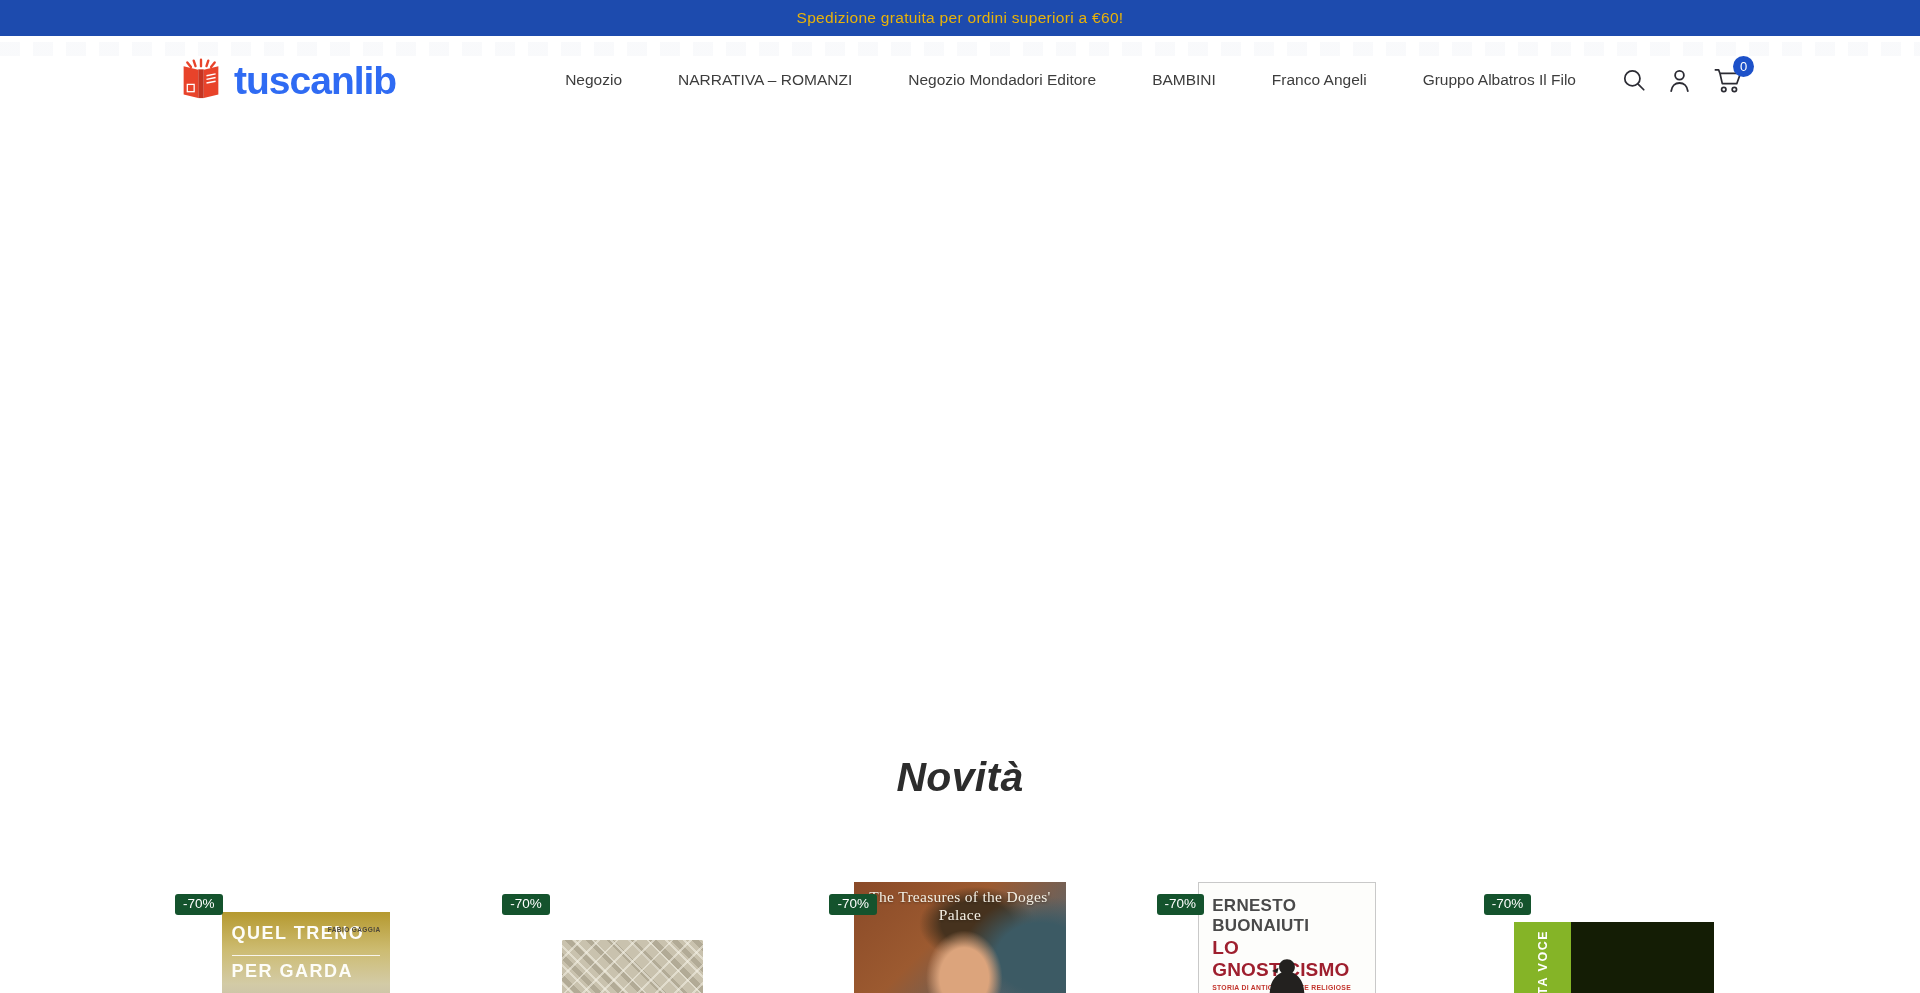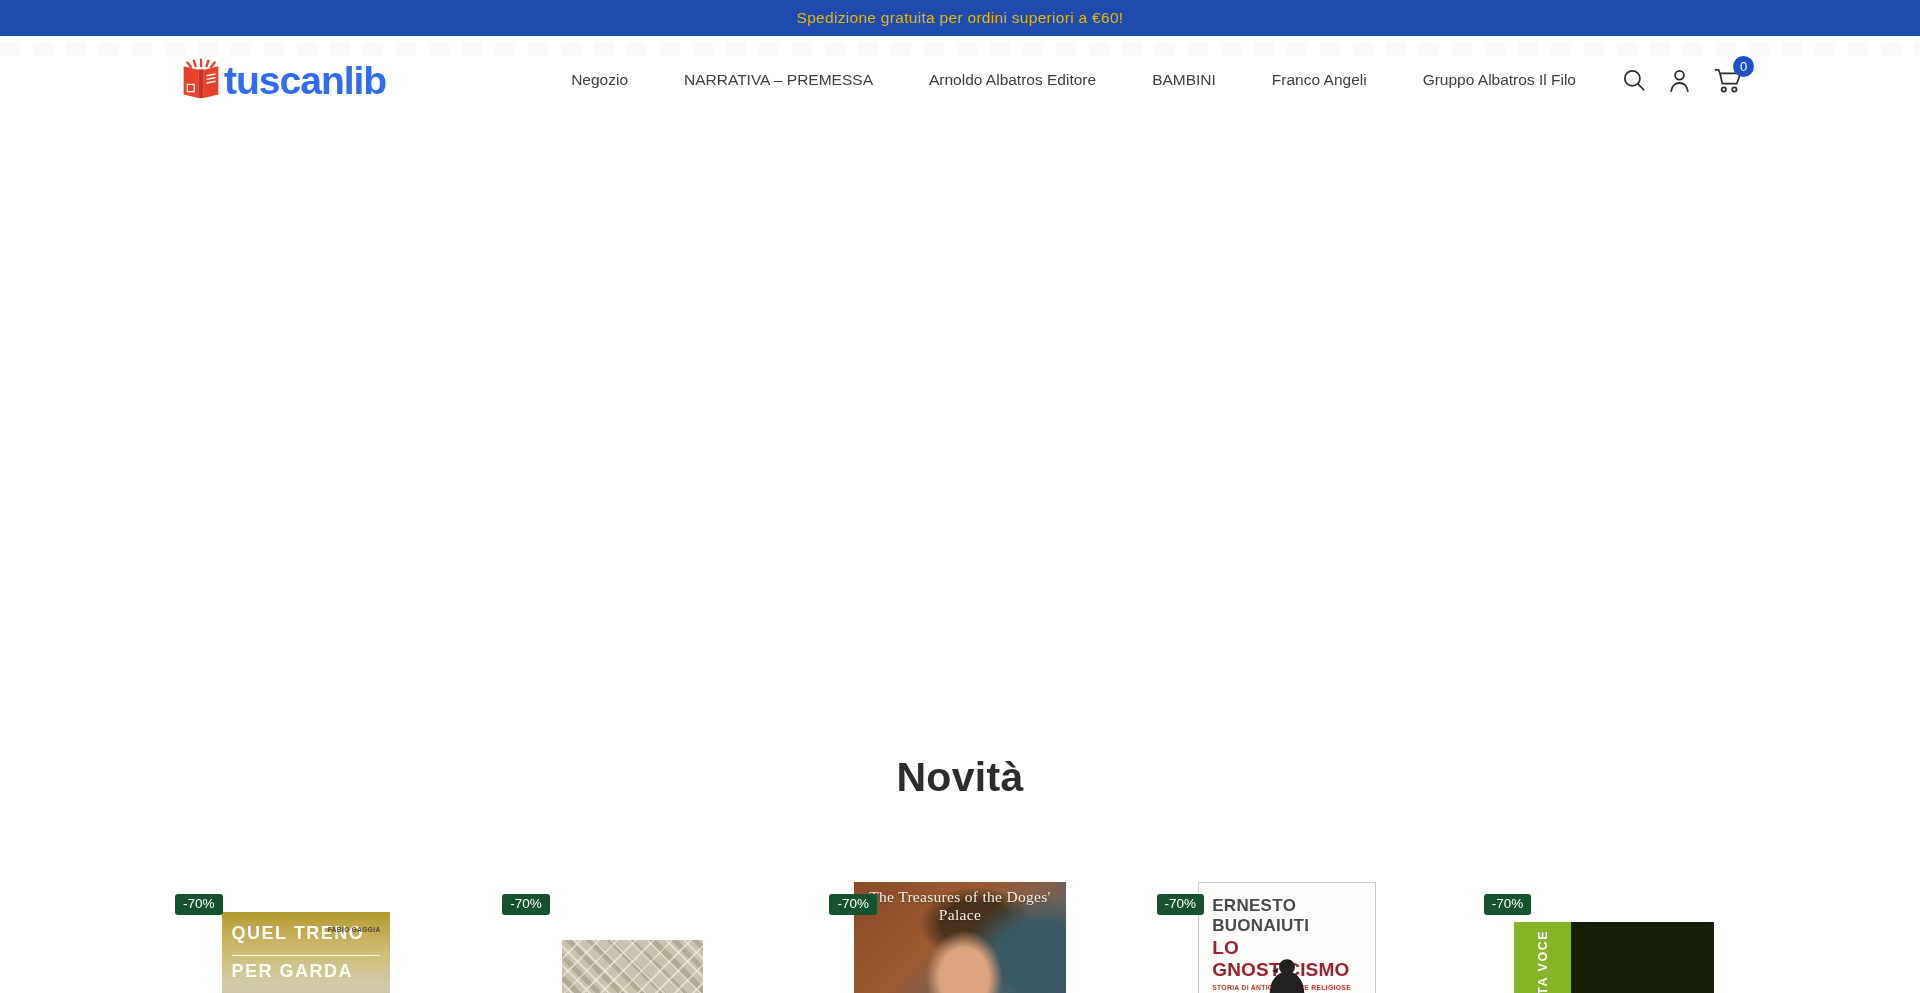--- a/index.html
+++ b/index.html
@@ -11,40 +11,40 @@
             align-items: center; justify-content: center; font-size: 15.5px;
             letter-spacing: .3px; }
 
   
   .header { height: 88px; display: flex; align-items: center;
             padding: 0 176px 0 178px; position: relative; background: #fff; }
   .header::before { content: ""; position: absolute; left: 0; right: 0; top: 6px; height: 14px;
             background: repeating-linear-gradient(90deg, rgba(185,195,215,.18) 0 20px, transparent 20px 33px);
             opacity: .5; pointer-events: none; }
 
-  .logo { display: flex; align-items: center; text-decoration: none; cursor: pointer; }
+  .logo { display: flex; align-items: center; gap: 10px; text-decoration: none; cursor: pointer; }
   .logo-text { font-size: 39px; font-weight: 700; color: #2f6bf3; letter-spacing: -1px; line-height: 1; }
 
   .nav { margin-left: auto; display: flex; align-items: center; gap: 56px; margin-right: 44px; }
   .nav-item { font-size: 15.5px; color: #3d3d3d; cursor: pointer; white-space: nowrap; }
 
   .header-icons { display: flex; align-items: center; gap: 19px; }
   .hicon { width: 27px; height: 27px; display: flex; align-items: center; justify-content: center;
            cursor: pointer; position: relative; }
   .cart-wrap { width: 32px; height: 30px; }
   .cart-badge { position: absolute; top: -9px; right: -10px; min-width: 21px; height: 21px;
                 border-radius: 50%; background: #1d51c9; color: #fff; font-size: 13px;
                 display: flex; align-items: center; justify-content: center; font-weight: 400; }
 
   
   .hero { height: 628px; background: #fff; }
 
   
   .section-heading { text-align: center; font-size: 41px; line-height: 50px; font-weight: 700;
-                     color: #2c2c2c; letter-spacing: .3px; }
+                     color: #2c2c2c; letter-spacing: .3px; font-style: italic; }
 
   
   .products { margin: 80px auto 0; width: 1636px; display: grid;
               grid-template-columns: repeat(5, 1fr); }
   .card { position: relative; display: block; cursor: pointer; text-decoration: none; }
   .discount-badge { position: absolute; top: 12px; left: 33px; z-index: 3; background: #14532d;
                     color: #fff; font-size: 13.5px; padding: 2px 8px 3px; border-radius: 3px;
                     line-height: 1.2; }
 
   .cover { position: relative; box-shadow: 0 0 0 rgba(0,0,0,0); }
@@ -120,22 +120,22 @@
           <path d="M31 20.5 L41 18.5 M31 24.5 L41 22.5 M31 28.5 L41 26.5"></path>
         </g>
         <rect x="10" y="30" width="7.5" height="8" fill="none" stroke="#ffffff" stroke-width="1.4"></rect>
       </svg>
     </span>
     <span class="logo-text">tuscanlib</span>
   </a>
 
   <nav class="nav">
     <span class="nav-item">Negozio</span>
-    <span class="nav-item">NARRATIVA – PREMESSA</span>
-    <span class="nav-item">Arnoldo Albatros Editore</span>
+    <span class="nav-item">NARRATIVA – ROMANZI</span>
+    <span class="nav-item">Negozio Mondadori Editore</span>
     <span class="nav-item">BAMBINI</span>
     <span class="nav-item">Franco Angeli</span>
     <span class="nav-item">Gruppo Albatros Il Filo</span>
   </nav>
 
   <div class="header-icons">
     <span class="hicon">
       <svg width="26" height="26" viewBox="0 0 24 24" fill="none">
         <circle cx="10.5" cy="10.5" r="7" stroke="#2b2b33" stroke-width="1.6"></circle>
         <line x1="15.8" y1="15.8" x2="21" y2="21" stroke="#2b2b33" stroke-width="1.6" stroke-linecap="round"></line>

